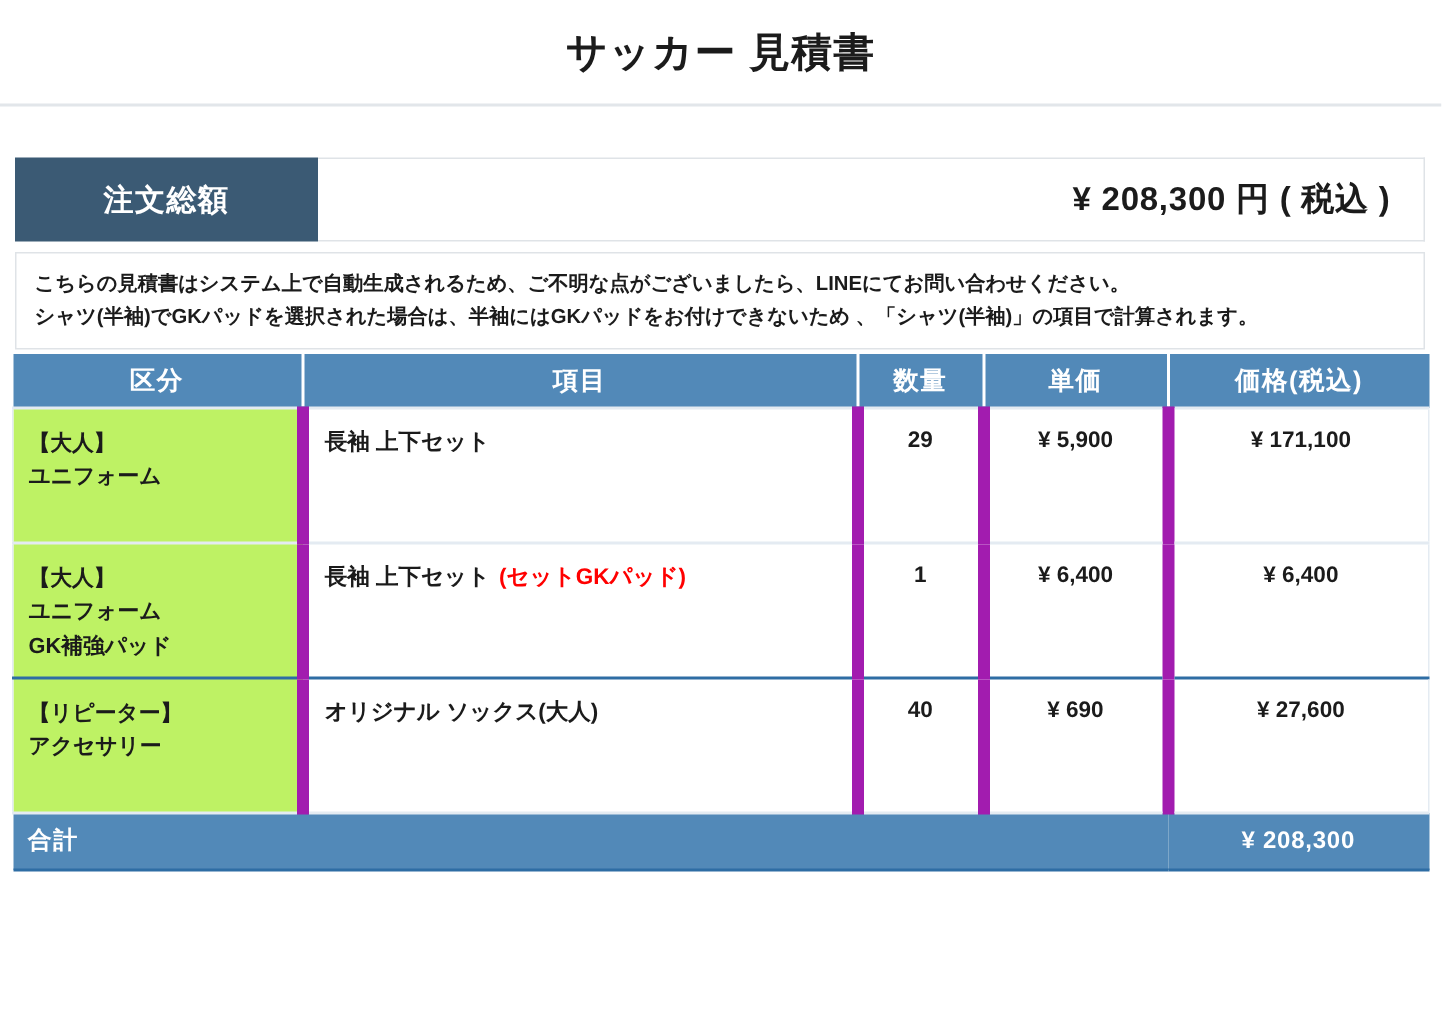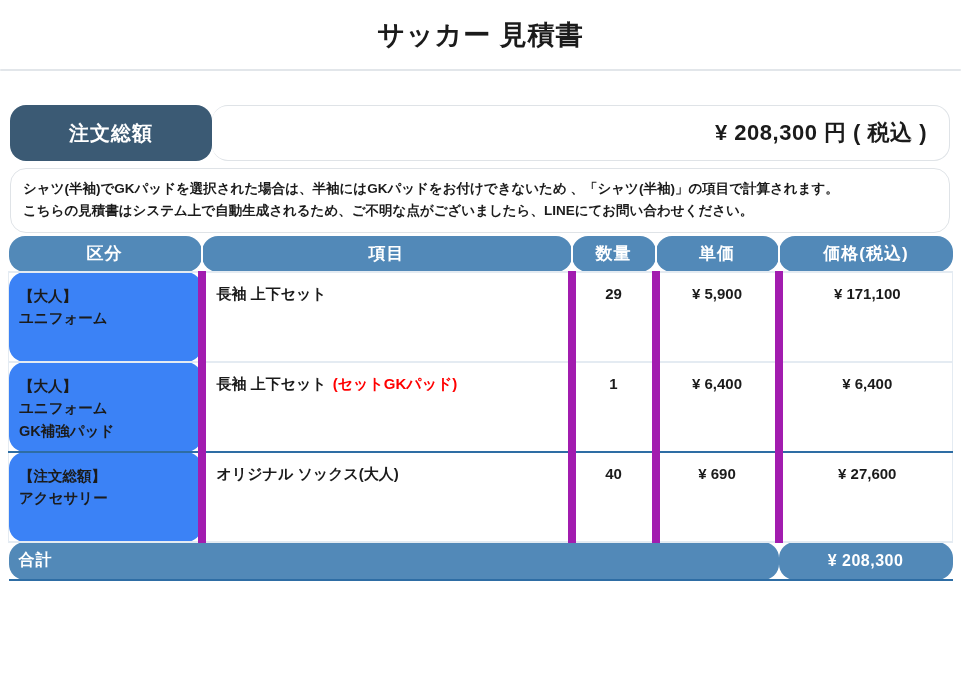--- a/index.html
+++ b/index.html
@@ -1,15 +1,15 @@
 <!DOCTYPE html>
 <html><head>
 <meta charset="utf-8">
 <style>
-  * { box-sizing: border-box; margin: 0; padding: 0; border-radius: 16px; }
+  * { box-sizing: border-box; margin: 0; padding: 0; }
   html, body { width: 961px; background: #ffffff; }
   body {
     font-family: "Liberation Sans", "DejaVu Sans", sans-serif;
     color: #1b1b1b;
     -webkit-font-smoothing: antialiased;
   }
   .page { width: 961px; height: 688px; overflow: hidden; }
 
   
   .title {
@@ -96,21 +96,21 @@
     border-left: 8px solid #a21caf;
     border-right: 2px solid #dfe3e7;
     border-bottom: 2px solid #e4ebf2;
     background: #ffffff;
   }
   tbody tr:first-child td { border-top: 2px solid #e4ebf2; }
   tbody td:first-child { border-left: 1px solid #e4ebf2; }
   tbody td:last-child { border-right: 1px solid #e4ebf2; }
 
   td.cat {
-    background: #3b82f6;
+    background: #bef264;
     text-align: left;
     padding-left: 10px;
     padding-right: 20px;
     font-size: 14.5px;
     line-height: 1.55;
     white-space: pre-line;
   }
   td.item { text-align: left; padding-left: 11px; padding-right: 8px; }
   td.num  { text-align: center; }
   .item-note { color: #ff0000; margin-left: 6px; }
@@ -137,22 +137,22 @@
 
   <div class="title">サッカー 見積書</div>
   <div class="title-divider"></div>
 
   <div class="total-bar">
     <div class="total-label">注文総額</div>
     <div class="total-amount">¥ 208,300 円 ( 税込 )</div>
   </div>
 
   <div class="notice">
+    <div>こちらの見積書はシステム上で自動生成されるため、ご不明な点がございましたら、LINEにてお問い合わせください。</div>
     <div>シャツ(半袖)でGKパッドを選択された場合は、半袖にはGKパッドをお付けできないため 、「シャツ(半袖)」の項目で計算されます。</div>
-    <div>こちらの見積書はシステム上で自動生成されるため、ご不明な点がございましたら、LINEにてお問い合わせください。</div>
   </div>
 
   <table class="estimate">
     <colgroup>
       <col class="c-cat">
         <col class="c-item">
         <col class="c-qty">
         <col class="c-unit">
         <col class="c-price">
     </colgroup>
@@ -177,21 +177,21 @@
       <tr class="gk-row">
         <td class="cat">【大人】
 ユニフォーム
 GK補強パッド</td>
         <td class="item"><span>長袖 上下セット</span><span class="item-note">(セットGKパッド)</span></td>
         <td class="num">1</td>
         <td class="num">¥ 6,400</td>
         <td class="num">¥ 6,400</td>
       </tr>
       <tr>
-        <td class="cat">【注文総額】
+        <td class="cat">【リピーター】
 アクセサリー</td>
         <td class="item"><span>オリジナル ソックス(大人)</span><span class="item-note"></span></td>
         <td class="num">40</td>
         <td class="num">¥ 690</td>
         <td class="num">¥ 27,600</td>
       </tr>
     </tbody>
     <tfoot>
       <tr>
         <td class="t-label" colspan="4">合計</td>

